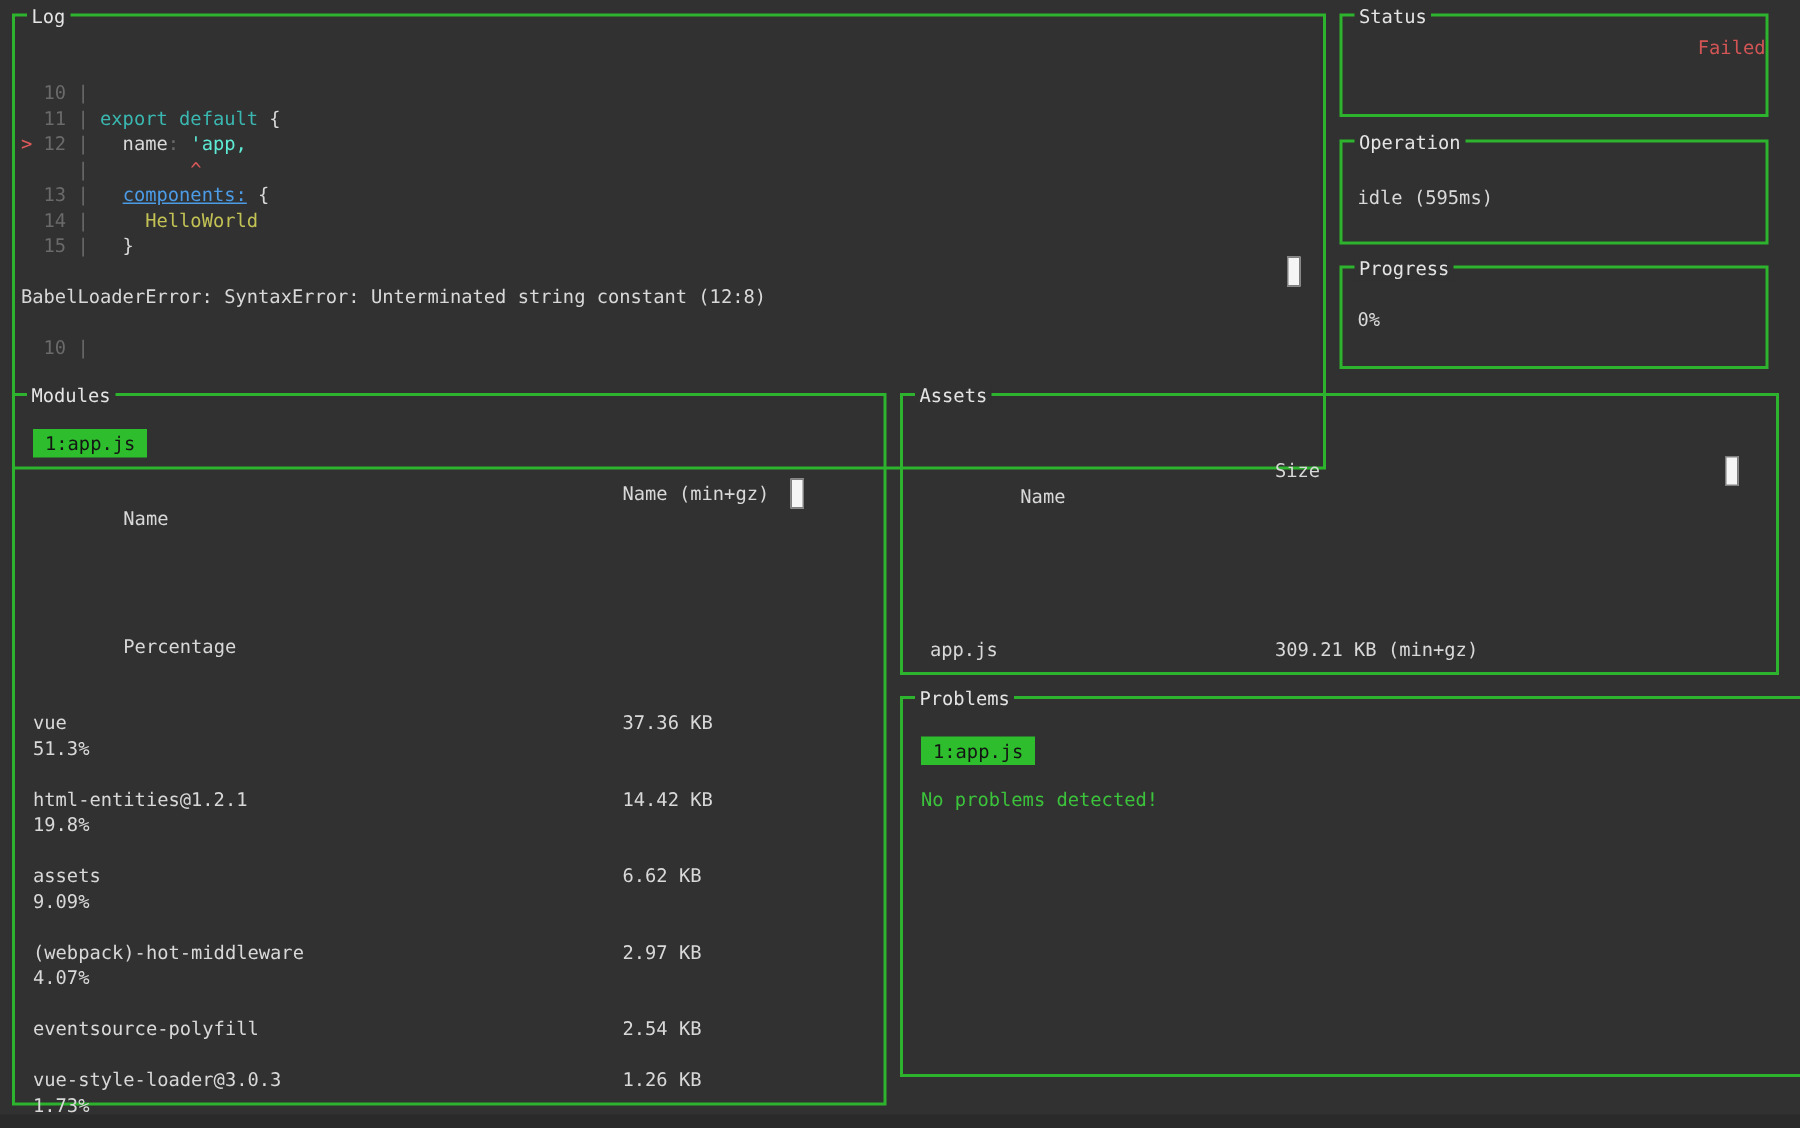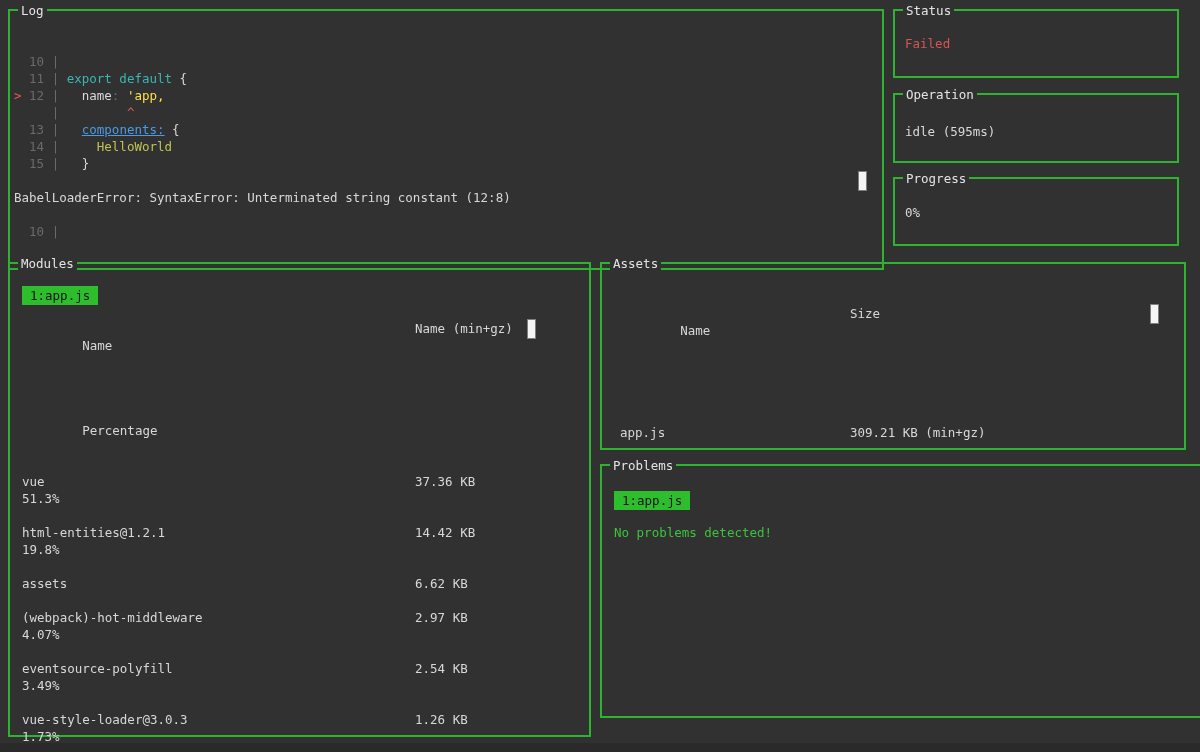--- a/index.html
+++ b/index.html
@@ -29,21 +29,21 @@
     left:8px;
     background:var(--bg);
     padding:0 3px;
     color:#e4e4e4;
     white-space:pre;
   }
   .pad{position:absolute;inset:0;}
   .c-gray{color:var(--gray);}
   .c-white{color:var(--white);}
   .c-cyan{color:#3ab7b0;margin-top:36px;}
-  .c-green{color:#fde047;}
+  .c-green{color:#5eead4;}
   .c-red{color:#e05a5a;}
   .c-blue{color:#4b9be6;text-decoration:underline;}
   .c-yellow{color:#c2c255;}
   .log-line{white-space:pre;min-height:17px;}
   .thumb{
     position:absolute;
     width:9px;height:20px;
     background:#f5f5f5;
     border:1px solid #7e7e7e;
   }
@@ -62,41 +62,41 @@
   .modules-size{position:absolute;left:393px;top:0;}
   .assets-size{position:absolute;left:230px;top:0;}
   .bottom-strip{
     position:absolute;left:0;bottom:0;width:1200px;height:9px;
     background:#2a2a2a;
   }
 </style>
 </head>
 <body>
 
-<div class="panel" style="left:8px;top:9px;width:876px;height:261px;">
+<div class="panel" style="left:8px;top:9px;width:876px;height:304px;">
   <span class="panel-title">Log</span>
   <div class="pad" style="padding:42px 0 0 4px;" id="log-lines">
       <div class="log-line"><span class="c-gray">  10 | </span></div>
       <div class="log-line"><span class="c-gray">  11 | </span><span class="c-cyan">export default</span><span class="c-white"> {</span></div>
       <div class="log-line"><span class="c-red">&gt;</span><span class="c-gray"> 12 | </span><span class="c-white">  name</span><span class="c-gray">: </span><span class="c-green">'app,</span></div>
       <div class="log-line"><span class="c-gray">     |</span><span class="c-red">         ^</span></div>
       <div class="log-line"><span class="c-gray">  13 | </span><span class="c-white">  </span><span class="c-blue">components:</span><span class="c-white"> {</span></div>
       <div class="log-line"><span class="c-gray">  14 | </span><span class="c-white">    </span><span class="c-yellow">HelloWorld</span></div>
       <div class="log-line"><span class="c-gray">  15 | </span><span class="c-white">  }</span></div>
       <div class="log-line">&nbsp;</div>
       <div class="log-line"><span class="c-white">BabelLoaderError: SyntaxError: Unterminated string constant (12:8)</span></div>
       <div class="log-line">&nbsp;</div>
       <div class="log-line"><span class="c-gray">  10 | </span></div>
     </div>
   <div class="thumb" style="left:848px;top:160px;"></div>
 </div>
 
 <div class="panel" style="left:893px;top:9px;width:286px;height:69px;">
   <span class="panel-title">Status</span>
-  <div class="pad" style="padding:24px 0 0 10px;">
+  <div class="pad" style="padding:12px 0 0 10px;text-align:right;">
     <div class="value-red">Failed</div>
   </div>
 </div>
 
 <div class="panel" style="left:893px;top:93px;width:286px;height:70px;">
   <span class="panel-title">Operation</span>
   <div class="pad" style="padding:28px 0 0 10px;">
     <div>idle (595ms)</div>
   </div>
 </div>
@@ -128,28 +128,28 @@
         <div class="t-block t-row">
           <div class="t-line"><span>vue</span><span class="modules-size">37.36 KB</span></div>
           <div class="t-line"><span>51.3%</span></div>
         </div>
         <div class="t-block t-row">
           <div class="t-line"><span>html-entities@1.2.1</span><span class="modules-size">14.42 KB</span></div>
           <div class="t-line"><span>19.8%</span></div>
         </div>
         <div class="t-block t-row">
           <div class="t-line"><span>assets</span><span class="modules-size">6.62 KB</span></div>
+          <div class="t-line"><span>9.09%</span></div>
         </div>
         <div class="t-block t-row">
           <div class="t-line"><span>(webpack)-hot-middleware</span><span class="modules-size">2.97 KB</span></div>
           <div class="t-line"><span>4.07%</span></div>
         </div>
         <div class="t-block t-row">
           <div class="t-line"><span>eventsource-polyfill</span><span class="modules-size">2.54 KB</span></div>
-          <div class="t-line"><span>3.49%</span></div>
         </div>
         <div class="t-block t-row">
           <div class="t-line"><span>vue-style-loader@3.0.3</span><span class="modules-size">1.26 KB</span></div>
           <div class="t-line"><span>1.73%</span></div>
         </div>
       </div>
   </div>
 </div>
 
 <div class="panel" style="left:600px;top:262px;width:586px;height:188px;">

